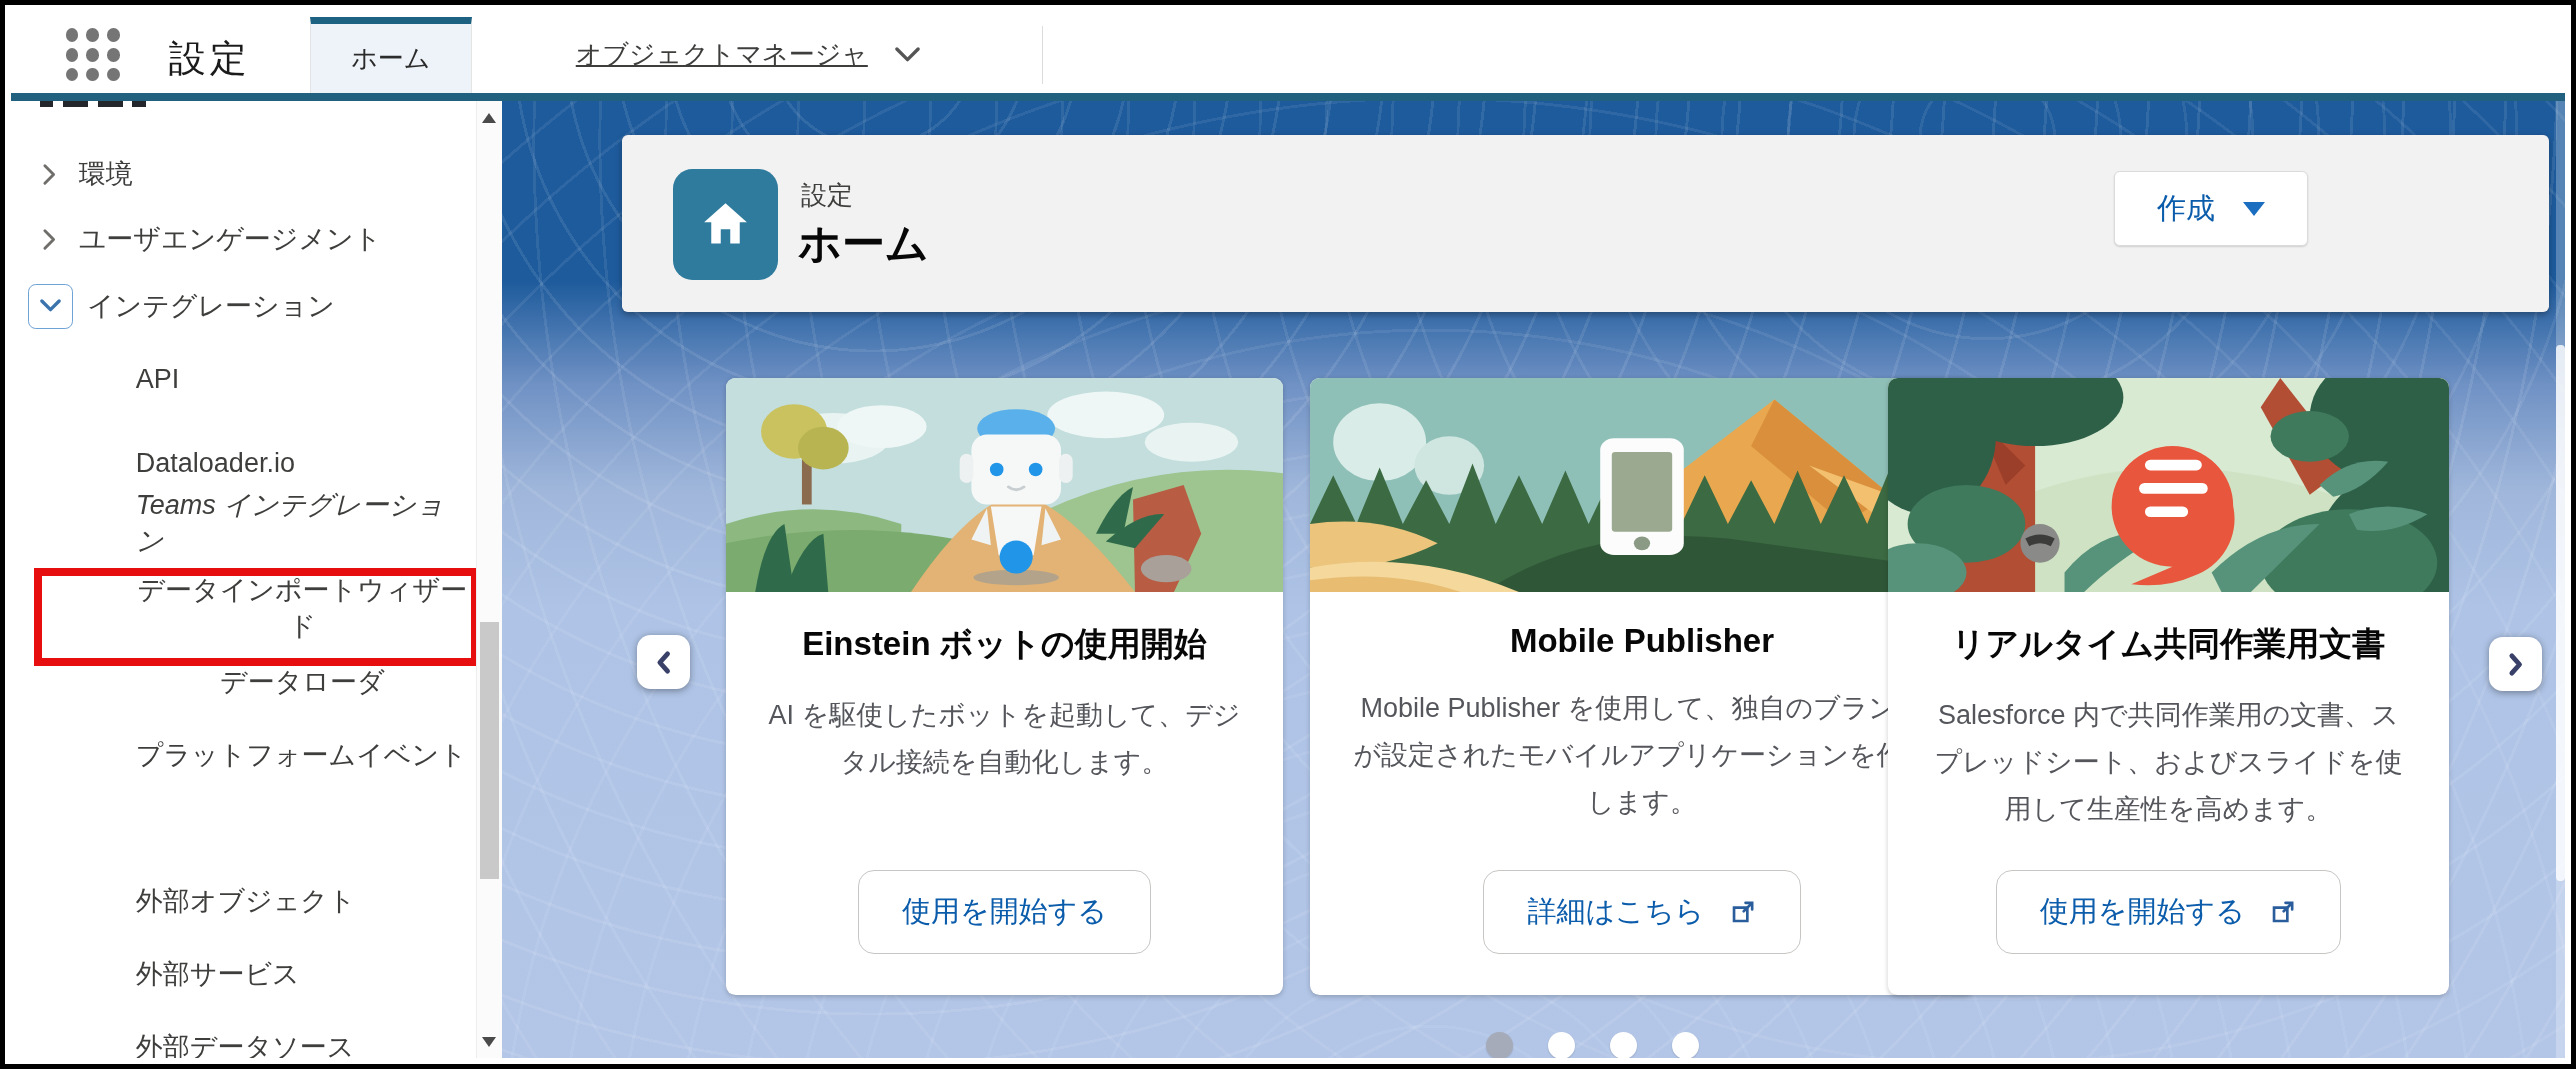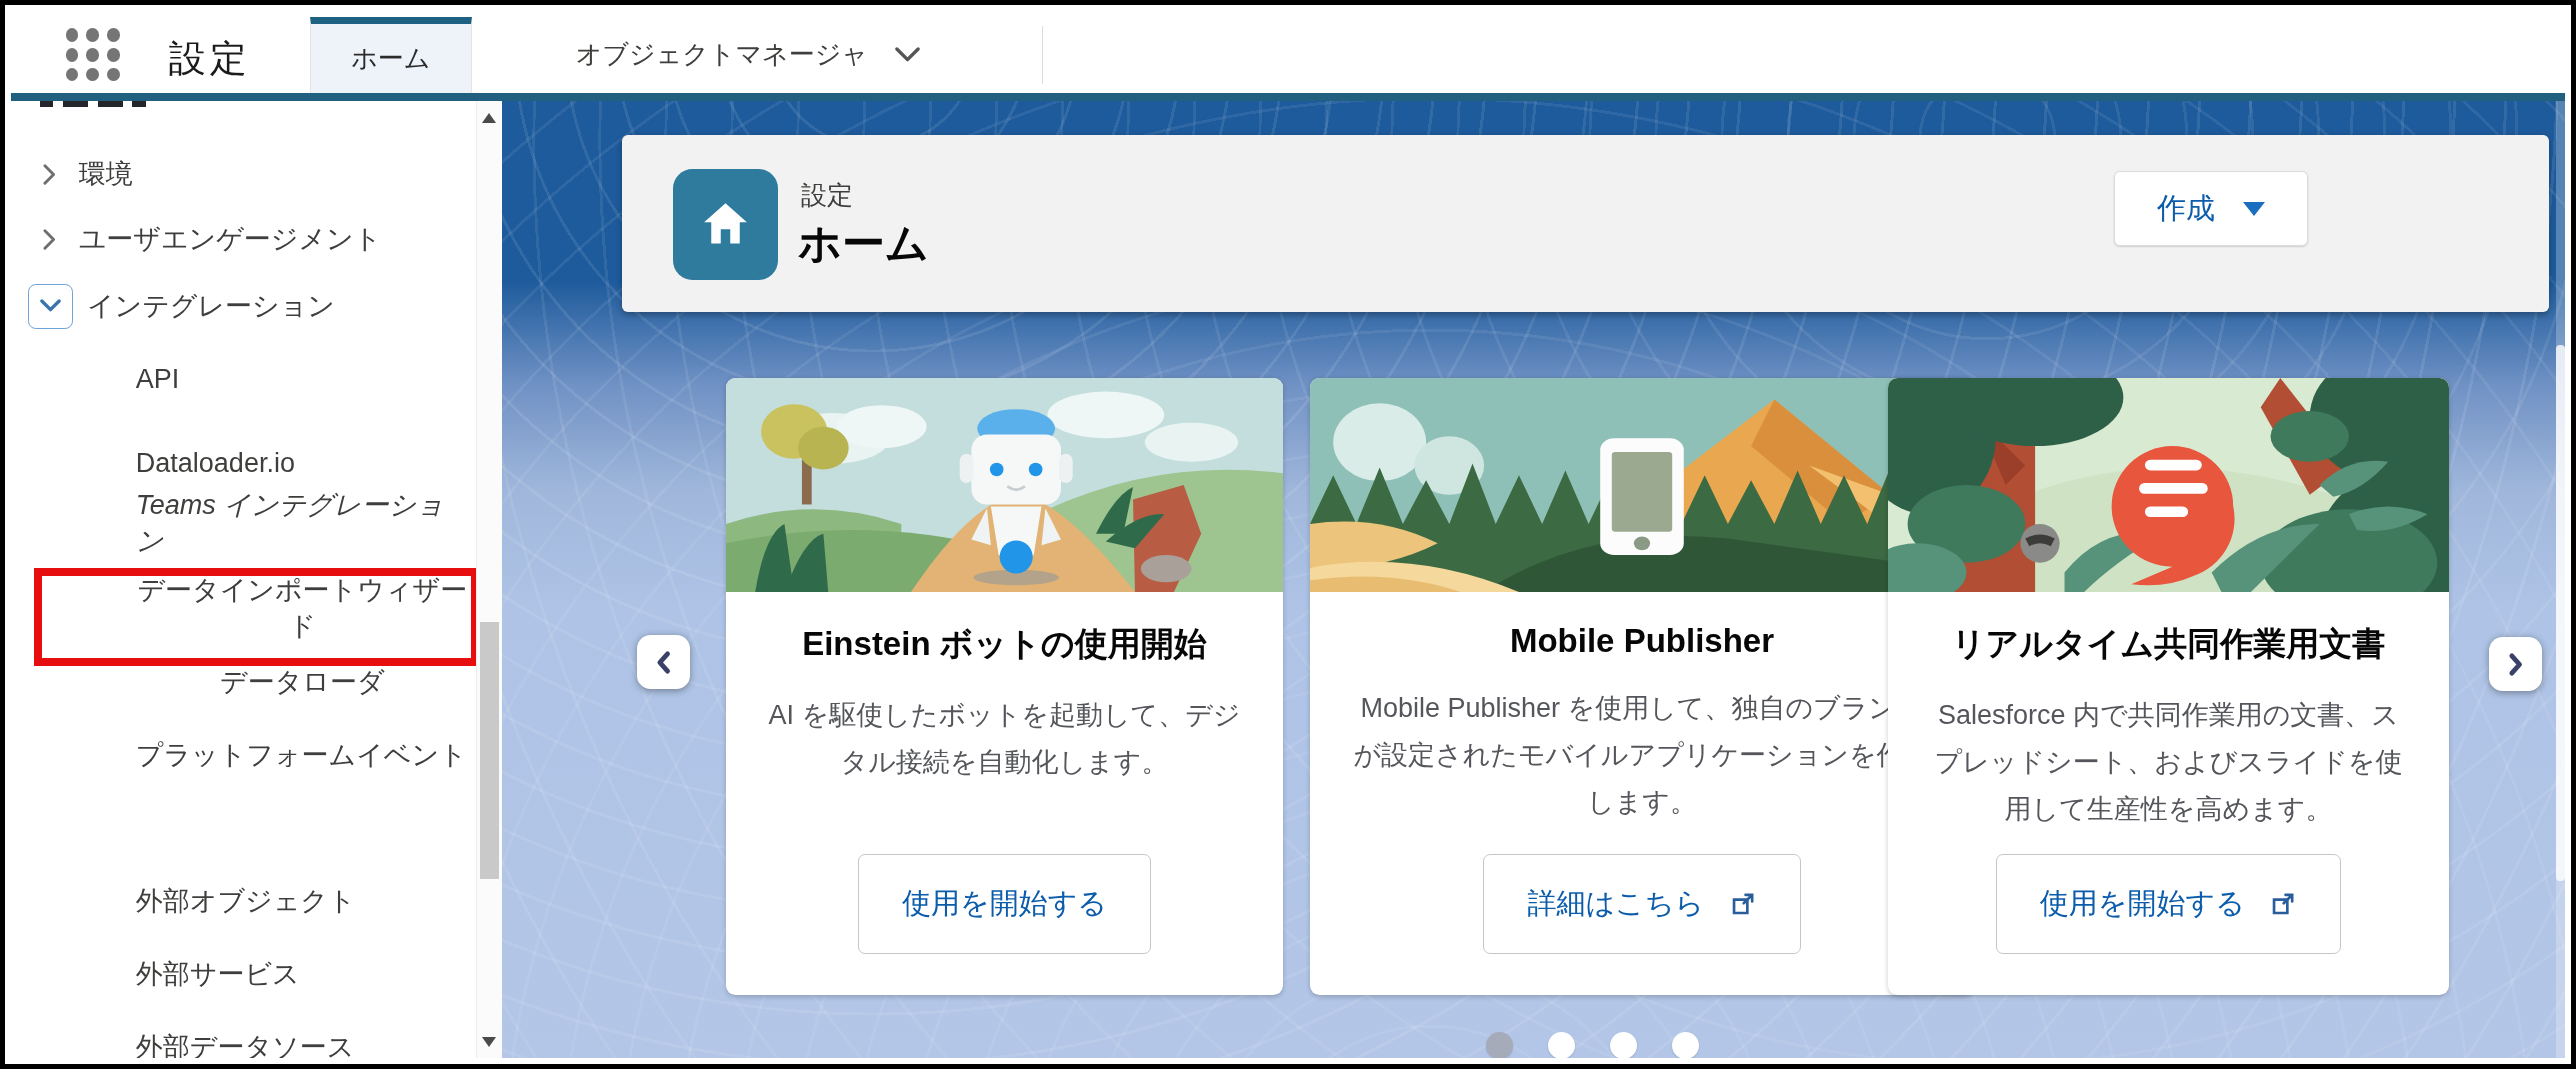--- a/index.html
+++ b/index.html
@@ -12,21 +12,21 @@
   .waffle{position:absolute;left:53px;top:15.6px;width:60px;height:57px;cursor:pointer;
     display:grid;grid-template-columns:repeat(3,1fr);grid-template-rows:repeat(3,1fr);
     gap:5.8px;padding:1.9px;box-sizing:border-box;}
   .waffle span{width:12.7px;height:13.6px;border-radius:50%;background:#757575;}
   .setup-title{position:absolute;left:158px;top:23.4px;font-size:37px;letter-spacing:3.9px;color:#1b1b1b;}
   .tab-home{position:absolute;left:299px;top:5.8px;width:162px;height:76px;background:#eef3f9;
     border-top:7.8px solid #1d6282;border-left:1px solid #e4e4e4;border-right:1px solid #e4e4e4;
     box-sizing:border-box;display:flex;align-items:center;justify-content:center;
     font-size:26px;color:#2b2b2b;cursor:pointer;}
   .tab-objmgr{position:absolute;left:462px;top:5.8px;width:552px;height:76px;display:flex;
-    align-items:center;justify-content:center;gap:25px;font-size:26px;color:#3e3e3c;cursor:pointer;}
+    align-items:center;justify-content:center;gap:25px;font-size:26px;color:#3e3e3c;cursor:pointer;text-decoration:underline;}
   .tab-divider{position:absolute;left:1031px;top:15.6px;width:1px;height:58px;background:#dcdcdc;}
   .brand-divider{position:absolute;left:5.8px;top:88px;right:5.8px;height:7.8px;background:#21607f;}
 
   
   .sidebar{position:absolute;left:5.8px;top:96px;width:491px;bottom:5.8px;background:#fff;overflow:hidden;}
   .tree-row{position:absolute;left:0;width:458px;height:64px;display:flex;align-items:center;
     font-size:27px;color:#3e3e3c;cursor:pointer;}
   .tree-row .chev{margin-left:29px;margin-right:21.4px;flex:0 0 auto;display:flex;}
   .tree-row.child{padding-left:125px;box-sizing:border-box;}
   .chev-box{margin-left:17.5px;margin-right:13.6px;width:43px;height:43px;border:1.9px solid #6ea3d6;
@@ -70,22 +70,22 @@
   
   .promo-card{position:absolute;top:277px;height:617px;background:#fff;border-radius:9.7px;
     box-shadow:0 1.9px 4.9px rgba(0,0,0,0.2);display:flex;flex-direction:column;overflow:hidden;}
   .card-1{left:224px;width:557px;}
   .card-2{left:808px;width:664px;}
   .card-3{left:1386px;width:561px;}
   .illus{height:214px;flex:0 0 auto;overflow:hidden;}
   .illus svg{display:block;width:100%;height:100%;}
   .card-title{margin-top:30px;text-align:center;font-size:33px;font-weight:700;color:#080707;}
   .card-desc{margin-top:25px;padding:0 41px;text-align:center;font-size:27px;line-height:47px;color:#54565b;}
-  .card-btn{margin:auto auto 41px auto;height:82px;padding:8px 43px;background:#fff;
-    border:1px solid #c8c6c4;border-radius:7px;display:flex;align-items:center;justify-content:center;
+  .card-btn{margin:auto auto 41px auto;height:82px;padding:0 43px;background:#fff;
+    border:1px solid #c8c6c4;border-radius:16px;display:flex;align-items:center;justify-content:center;
     gap:23.4px;font-size:29px;color:#0b5cab;cursor:pointer;}
 
   
   .nav-arrow{position:absolute;width:53px;height:54px;background:#fff;border-radius:13.6px;
     box-shadow:0 1.9px 7.8px rgba(0,0,0,0.35);display:flex;align-items:center;justify-content:center;cursor:pointer;}
   .arrow-left{left:135px;top:534px;}
   .arrow-right{left:1987px;top:536px;}
   .dots{position:absolute;left:984px;top:931px;display:flex;gap:35px;}
   .dot{width:27px;height:27px;border-radius:50%;background:#fff;cursor:pointer;box-shadow:0 1px 1.9px rgba(0,0,0,0.15);}
   .dot.active{background:#a6abb9;}

